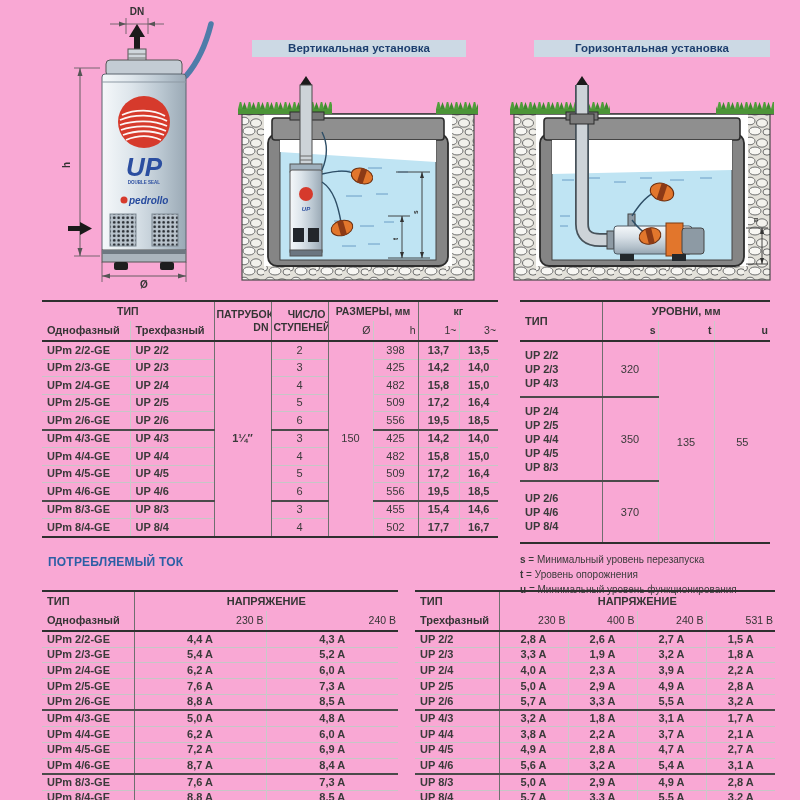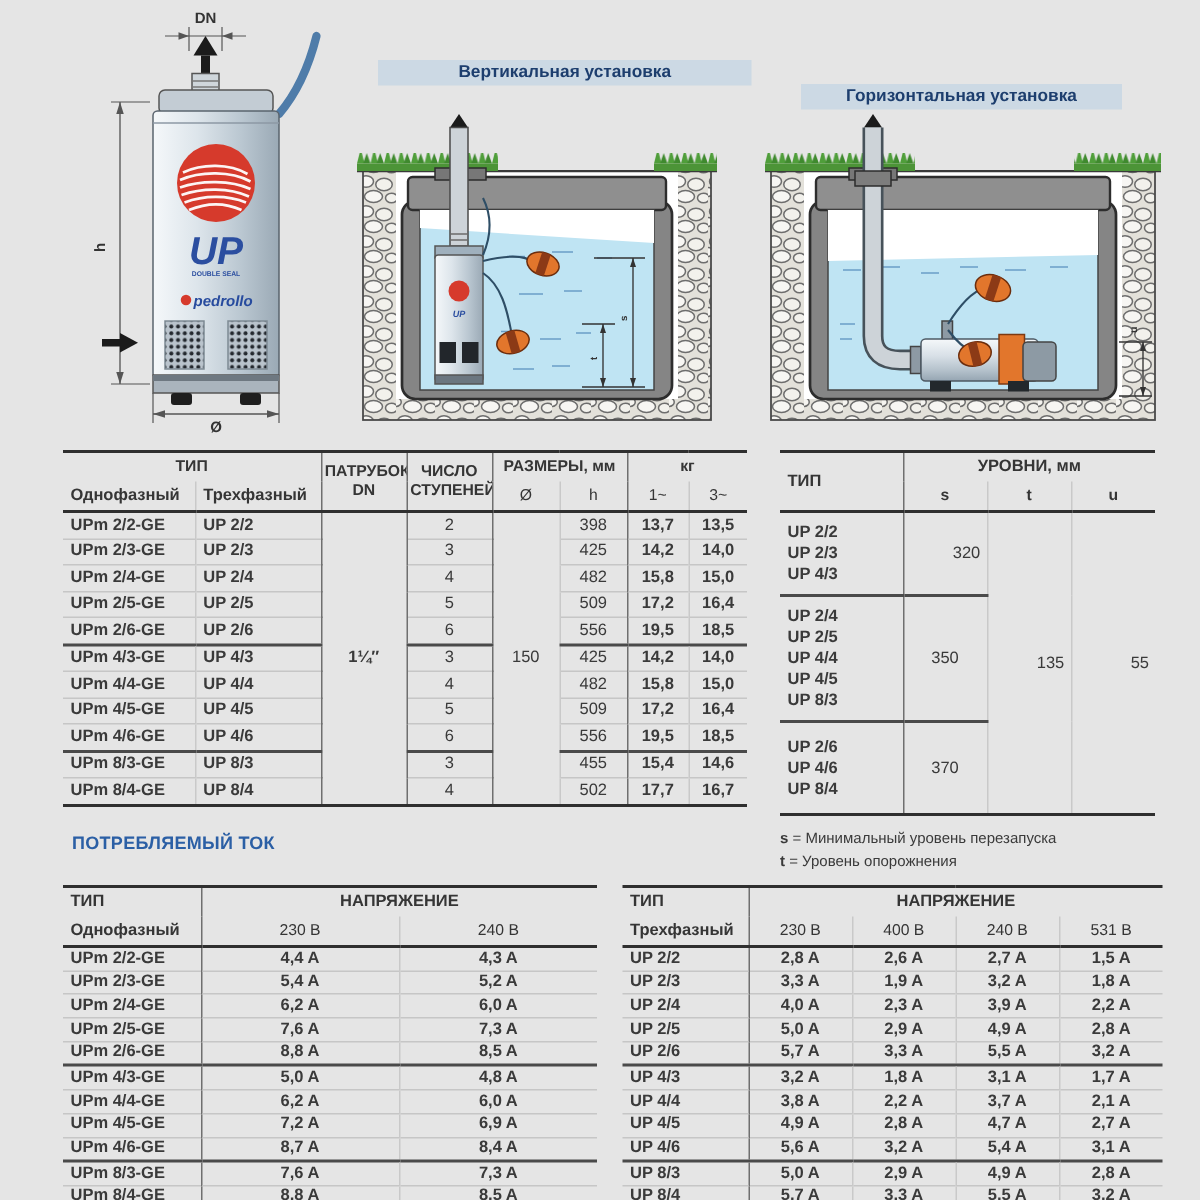--- a/index.html
+++ b/index.html
@@ -1,50 +1,50 @@
 <!DOCTYPE html>
 <html><head>
 <meta charset="utf-8">
 <style>
   * { margin:0; padding:0; box-sizing:border-box; }
   html,body { background:#fff; }
   body { font-family:"Liberation Sans", sans-serif; color:#3a3a3a; }
-  #root { position:relative; width:800px; height:800px; background:#e5e5e5; overflow:hidden; }
+  #root { position:relative; width:800px; height:800px; background:#f9a8d4; overflow:hidden; }
   .panel { position:absolute; }
 
   
   .band { background:#ccd9e4; color:#1d3e6e; font-weight:bold; font-size:11.5px;
           text-align:center; line-height:17px; height:17px; }
 
   
   .section-title { color:#2b5fa5; font-weight:bold; font-size:12px; letter-spacing:.2px; }
 
   
   table.tbl { border-collapse:collapse; table-layout:fixed; width:100%;
               border-top:2px solid #2f2f2f; border-bottom:2px solid #2f2f2f; }
   .tbl th, .tbl td { font-size:11px; text-align:center; vertical-align:middle;
                      padding:2.5px 3px; line-height:11.5px; overflow:hidden; white-space:nowrap; }
   .tbl th { font-weight:bold; color:#353535; font-size:10.5px; line-height:13px; padding:3px 2px; }
   .tbl th.ph { font-size:11px; }
-  .tbl th.hb { border-bottom:2px solid #2f2f2f; }
+  .tbl th.hb { border-bottom:2px solid #2f2f2f;text-align:right; }
   .ta-l { text-align:left !important; padding-left:5px !important; }
   .b { font-weight:bold; }
   .rw { font-weight:normal !important; }
   .sep-l { border-left:1px solid #c9c9c9; }
   .sep-d { border-left:1px solid #6f6f6f; }
   .tbl tbody td { border-top:1px solid #c6c6c6; }
   .tbl tbody tr:first-child td { border-top:none;margin-left:46px; }
   .tbl tbody tr.grp td { border-top:2px solid #4a4a4a; }
 
   
   .cur tbody td { padding:1.6px 3px; }
 
   
   .lvl tbody td { line-height:14px; }
-  .lvl tbody tr.g0 td { padding:6px 4px;text-align:right; }
+  .lvl tbody tr.g0 td { padding:6px 4px; }
   .lvl tbody tr.g1 td { padding:6px 4px; }
   .lvl tbody tr.g2 td { padding:9px 4px; }
 
   
   .notes { font-size:10px; line-height:15px; color:#3a3a3a; width:242px; }
   .notes .note b { font-weight:bold; }
 
   svg text { font-family:"Liberation Sans", sans-serif; }
 </style>
 </head>
@@ -142,22 +142,22 @@
     <rect x="120" y="258" width="14" height="8" rx="2" fill="#1e1e1e"></rect>
 
     <line x1="62" y1="258" x2="62" y2="278" stroke="#555" stroke-width="0.8"></line>
     <line x1="146" y1="258" x2="146" y2="278" stroke="#555" stroke-width="0.8"></line>
     <line x1="62" y1="272" x2="146" y2="272" stroke="#555" stroke-width="0.9"></line>
     <polygon points="62,272 70,269.5 70,274.5" fill="#555"></polygon>
     <polygon points="146,272 138,269.5 138,274.5" fill="#555"></polygon>
     <text x="104" y="284" font-size="10" font-weight="bold" fill="#333" text-anchor="middle">Ø</text>
   </svg>
 
-  <div class="panel band" style="left:252px; top:40px; width:249px">Вертикальная установка</div>
-  <div class="panel band" style="left:534px; top:56px; width:214px">Горизонтальная установка</div>
+  <div class="panel band" style="left:252px; top:40px; width:214px">Вертикальная установка</div>
+  <div class="panel band" style="left:534px; top:40px; width:236px">Горизонтальная установка</div>
 
   <svg class="panel" style="left:238px; top:76px" width="240" height="210" viewBox="0 0 240 210">
     <rect x="4" y="38" width="232" height="166" fill="url(#stones)" stroke="#4a4a4a" stroke-width="1.2"></rect>
     <rect x="26" y="38" width="188" height="152" fill="#ffffff"></rect>
     <line x1="0" y1="38" x2="240" y2="38" stroke="#3a3a3a" stroke-width="1.5"></line>
     <rect x="0" y="26" width="94" height="10" fill="url(#grasspat)"></rect>
     <rect x="0" y="33" width="94" height="5" fill="#4c9437"></rect>
     <rect x="198" y="26" width="42" height="10" fill="url(#grasspat)"></rect>
     <rect x="198" y="33" width="42" height="5" fill="#4c9437"></rect>
 
@@ -463,20 +463,21 @@
               <div>UP 4/6</div>
               <div>UP 8/4</div>
             </td>
             <td class="sep-d">370</td>
           </tr>
         </tbody>
     </table>
     <div class="notes" style="margin-top:8px">
         <div class="note"><b>s</b> = Минимальный уровень перезапуска</div>
         <div class="note"><b>t</b> = Уровень опорожнения</div>
+        <div class="note"><b>u</b> = Минимальный уровень функционирования</div>
       </div>
   </div>
 
   <div class="panel section-title" style="left:48px; top:555px">ПОТРЕБЛЯЕМЫЙ ТОК</div>
 
   <div class="panel" style="left:42px; top:590px; width:356px">
     <table class="tbl cur">
       <colgroup>
           <col style="width:92px">
           <col style="width:132px">

